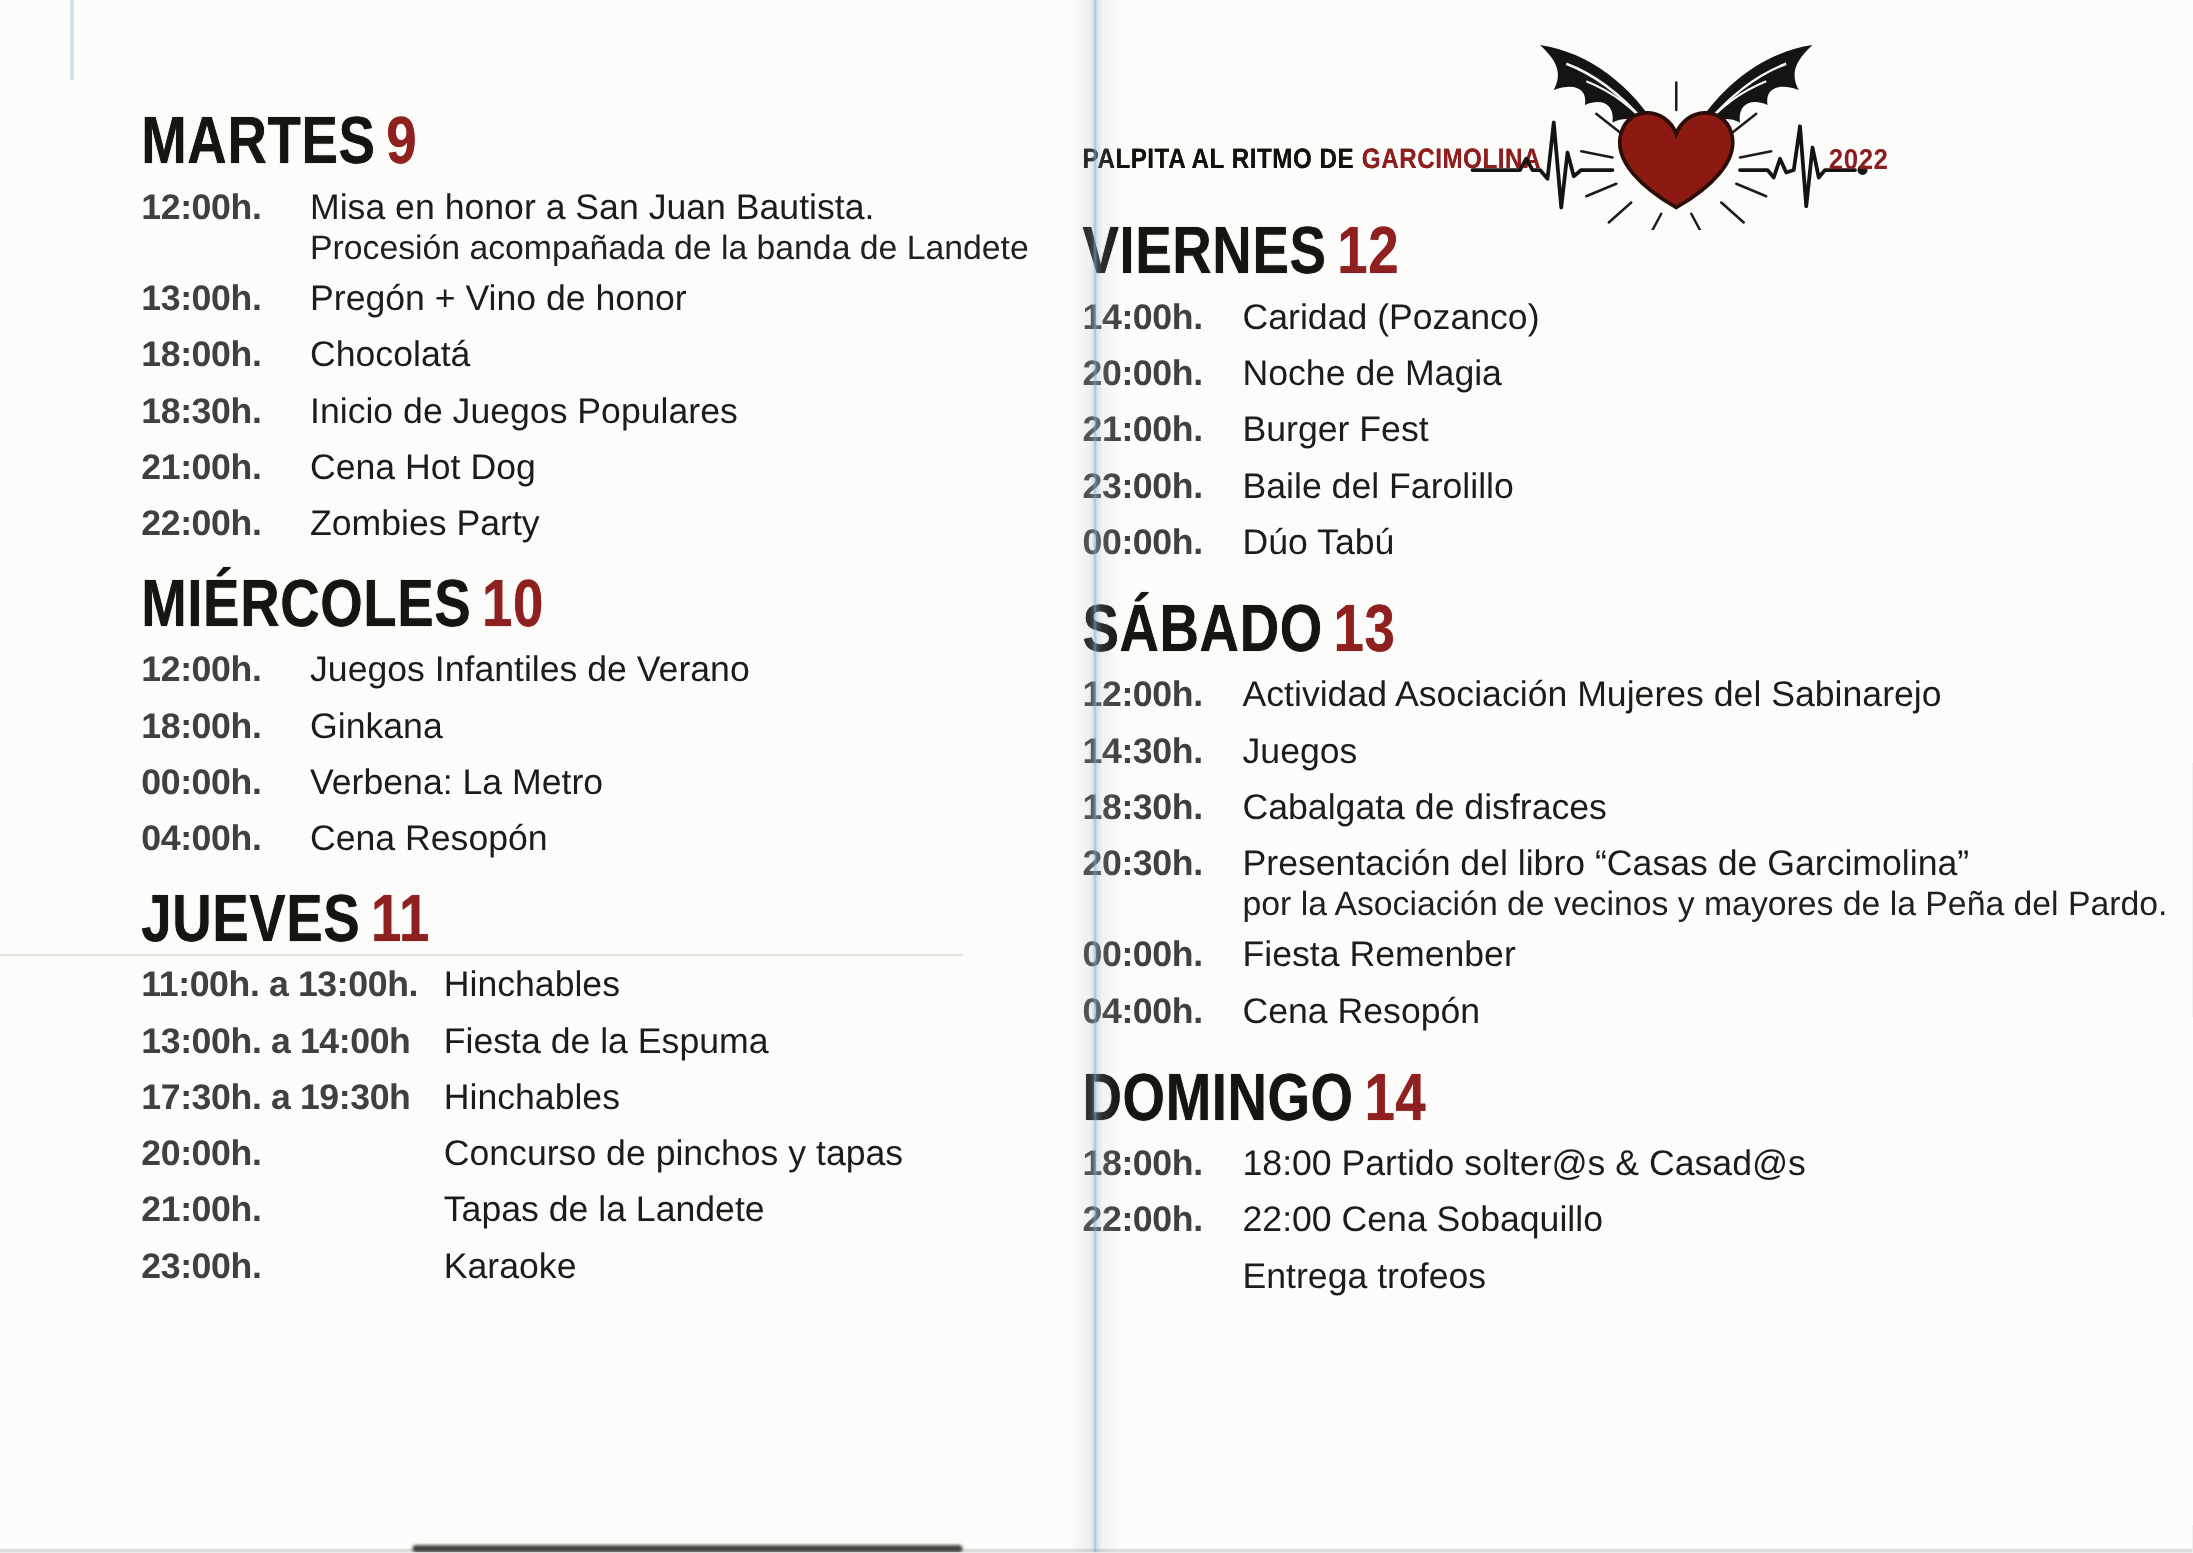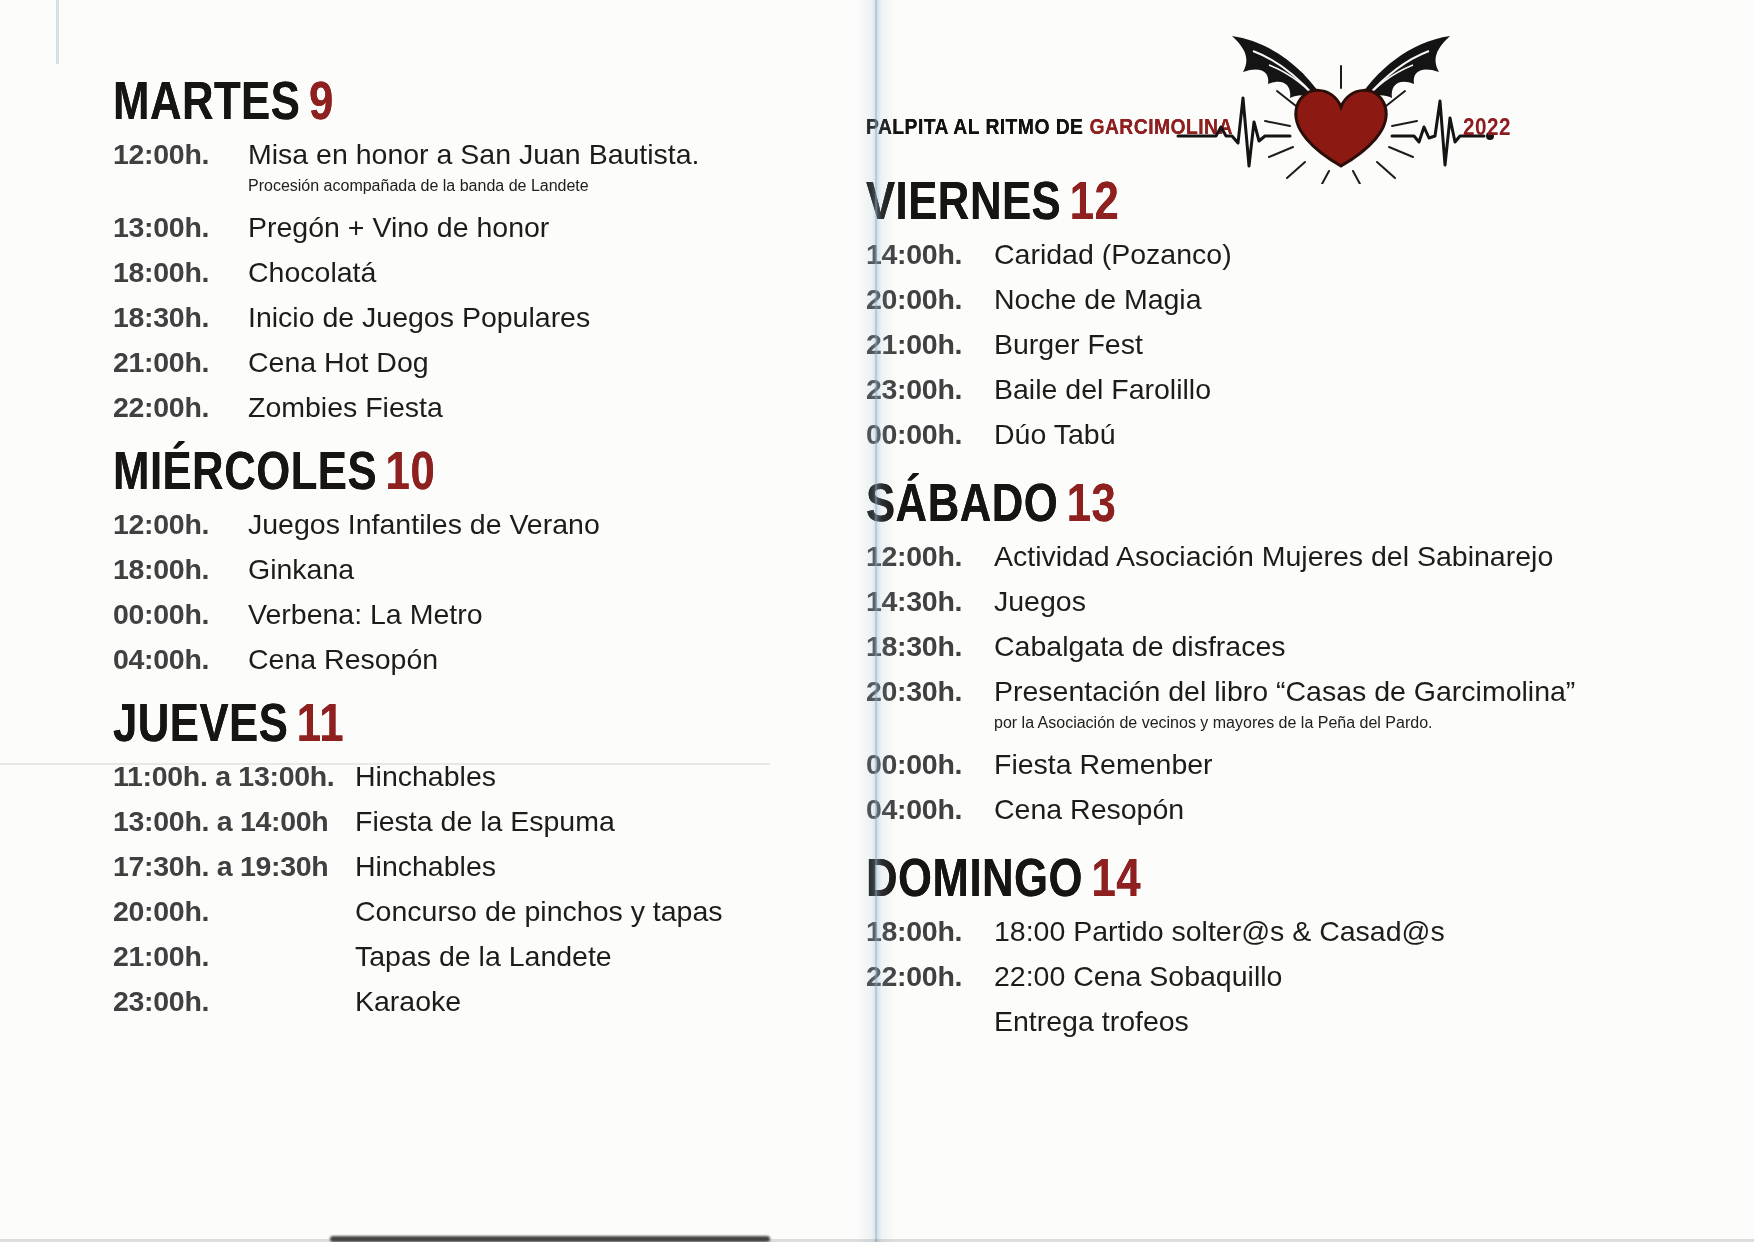--- a/index.html
+++ b/index.html
@@ -6,21 +6,21 @@
   .page{
     position:relative;
     width:1754px;height:1242px;
     background:#fcfcfa;
     overflow:hidden;
     font-family:"Liberation Sans", sans-serif;
     -webkit-font-smoothing:antialiased;
   }
   
   .col{position:absolute;}
-  .col-left{left:113px;top:76px;width:660px;}
+  .col-left{left:113px;top:88px;width:660px;}
   .col-right{left:866px;top:176px;width:800px;}
   .col-left .section + .section{margin-top:21px;}
   .col-right .section + .section{margin-top:26px;}
   
   .day{
     margin:0 0 10px 0;
     font-size:46px;line-height:50px;font-weight:700;
     color:#171512;white-space:nowrap;letter-spacing:.5px;
     transform:scale(.95,1.16);transform-origin:0 60%;
     text-shadow:0 0 .6px #171512;
@@ -29,21 +29,21 @@
   
   .row{display:flex;margin-bottom:9px;}
   .time{
     flex:0 0 135px;font-weight:700;font-size:28.5px;line-height:36px;
     color:#404040;white-space:nowrap;letter-spacing:-.3px;
   }
   .section-wide .time{flex-basis:242px;}
   .col-right .time{flex-basis:128px;}
   .etxt{display:flex;flex-direction:column;min-width:0;}
   .title{font-size:28.5px;line-height:36px;color:#1d1c1a;white-space:nowrap;}
-  .note{font-size:16px;line-height:28px;color:#21201e;white-space:nowrap;}
+  .note{font-size:27px;line-height:28px;color:#21201e;white-space:nowrap;}
   
   .tagline{
     position:absolute;left:866px;top:112px;
     font-size:22.5px;line-height:30px;font-weight:700;
     color:#14120f;letter-spacing:.5px;white-space:nowrap;
     transform:scaleX(.86);transform-origin:0 0;
     text-shadow:0 0 .5px #14120f;
   }
   .tagline .brand{color:#8e1f1e;margin-left:7px;text-shadow:0 0 .5px #8e1f1e;}
   .year{
@@ -158,21 +158,21 @@
         </div>
         <div class="row">
           <span class="time">21:00h.</span>
           <span class="etxt">
               <span class="title">Cena Hot Dog</span>
             </span>
         </div>
         <div class="row">
           <span class="time">22:00h.</span>
           <span class="etxt">
-              <span class="title">Zombies Fiesta</span>
+              <span class="title">Zombies Party</span>
             </span>
         </div>
       </div>
     </section>
 
     <section class="section">
       <h2 class="day"><span>MIÉRCOLES</span><span class="dnum">10</span></h2>
       <div class="events">
         <div class="row">
           <span class="time">12:00h.</span>

